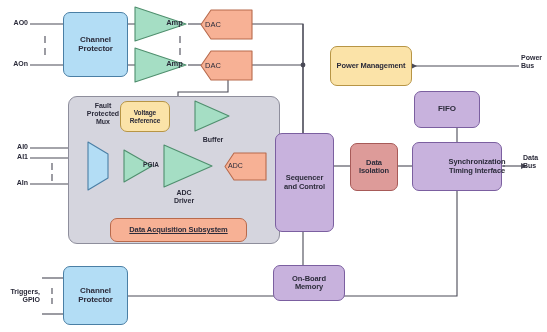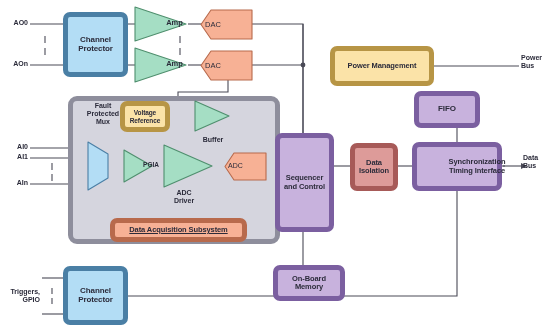--- a/index.html
+++ b/index.html
@@ -30,21 +30,21 @@
     display: flex;
     align-items: center;
     justify-content: center;
     text-align: center;
     color: #2b2b3a;
     font-weight: bold;
     line-height: 1.12;
     letter-spacing: -0.1px;
   }
   .rrect {
-    border: 5px solid #404040;
+    border: 1px solid #404040;
     border-radius: 7px;
   }
   .plain-label {
     position: absolute;
     color: #2b2b3a;
     font-weight: bold;
     text-align: center;
     line-height: 1.12;
   }
   .label-left {
@@ -199,21 +199,21 @@
     <div class="hex-text" style="top:11px; font-size:7.5px; left:5px;">DAC</div>
   </div>
 
   <div class="tri-wrap" style="left:200px; top:50px; width:54px; height:31px;">
     <svg width="54" height="31" viewBox="0 0 54 31">
       <path d="M1,15.5 L11,1 L52,1 L52,30 L11,30 Z" fill="#f7b195" stroke="#b86a4c" stroke-width="1.1" stroke-linejoin="round"></path>
     </svg>
     <div class="hex-text" style="top:11px; font-size:7.5px; left:5px;">DAC</div>
   </div>
 
-  <div class="node rrect" style="left:330px; top:46px; width:104px; height:40px; background:#fbe3a8; border-color:#b79545; font-size:7.5px;">
+  <div class="node rrect" style="left:330px; top:46px; width:82px; height:40px; background:#fbe3a8; border-color:#b79545; font-size:7.5px;">
     <span>Power Management</span>
   </div>
 
   <div class="node rrect" style="left:414px; top:91px; width:66px; height:37px; background:#c8b2dd; border-color:#7b5fa0; font-size:8px;">
     <span>FIFO</span>
   </div>
 
   <div class="plain-label" style="left:74px; top:102px; width:58px; font-size:7px;">
     <div>Fault</div>
     <div>Protected</div>

